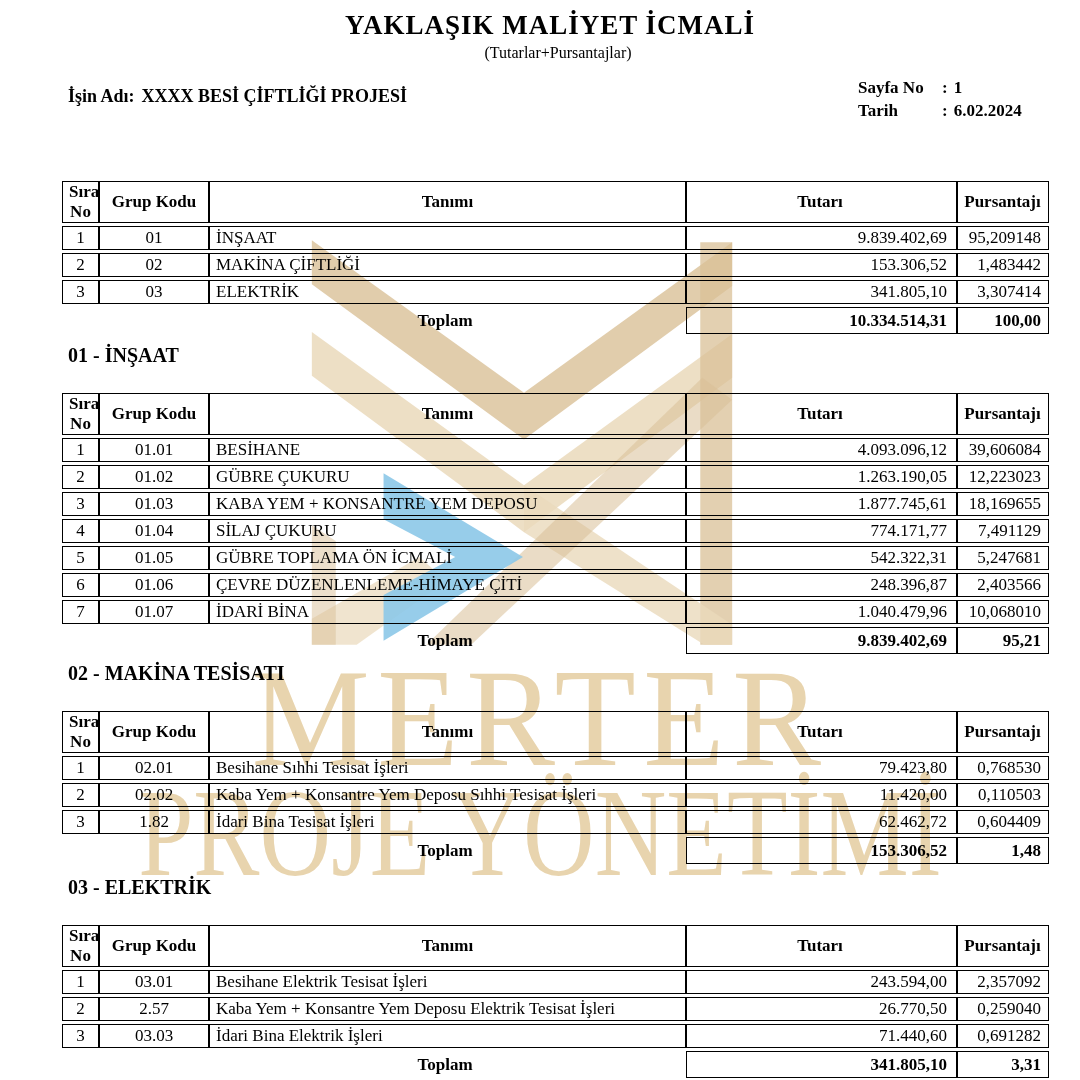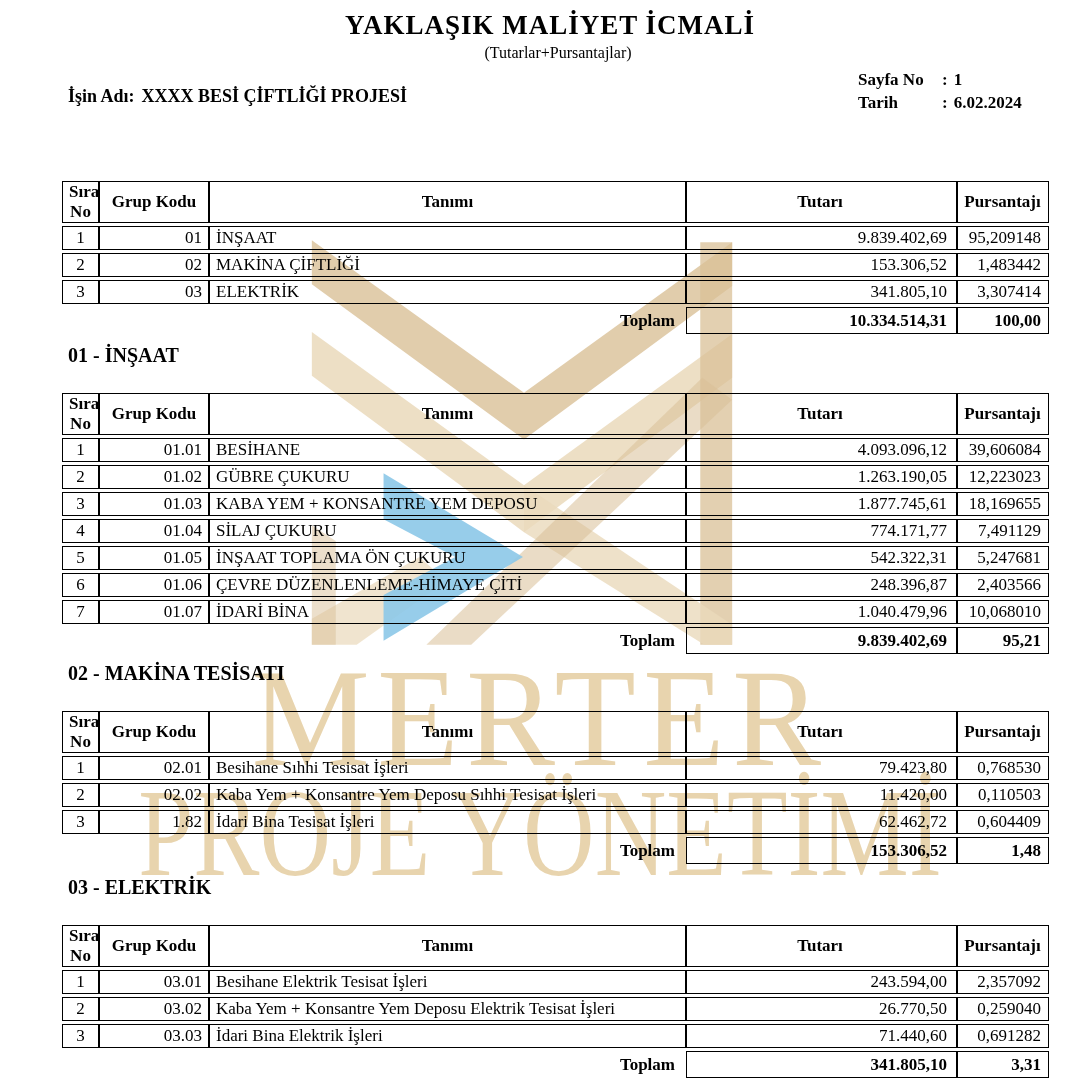--- a/index.html
+++ b/index.html
@@ -6,39 +6,39 @@
   .page{position:relative;width:1080px;height:1080px;background:#ffffff;overflow:hidden;
         font-family:"Liberation Serif",serif;color:#000;}
   .content{position:absolute;inset:0;z-index:2;}
 
   
   .title{position:absolute;top:10px;left:10px;width:100%;text-align:center;
          font-size:27px;font-weight:bold;letter-spacing:1px;}
   .subtitle{position:absolute;top:44px;left:18px;width:100%;text-align:center;font-size:16px;}
   .job{position:absolute;top:86px;left:68px;font-size:18px;font-weight:bold;}
   .job .job-value{margin-left:7px;}
-  .meta{position:absolute;top:68px;left:858px;font-size:17px;font-weight:bold;line-height:23px;}
+  .meta{position:absolute;top:76px;left:858px;font-size:17px;font-weight:bold;line-height:23px;}
   .meta-label{display:inline-block;width:84px;}
   .meta-colon{display:inline-block;margin-right:6px;}
 
   
   table.t{position:absolute;left:62px;width:960px;border-collapse:separate;border-spacing:0 3px;
           table-layout:fixed;font-size:17px;}
   table.t th,table.t td{box-sizing:border-box;border:1.5px solid #000;background:transparent;
           padding:0 6px;overflow:hidden;white-space:nowrap;}
   table.t th{height:42px;font-weight:bold;text-align:center;font-size:17px;line-height:1.15;
           white-space:normal;vertical-align:middle;}
   table.t td{height:24px;vertical-align:middle;}
   .c0{width:37px;text-align:center;}
-  .c1{width:110px;text-align:right;}
+  .c1{width:110px;text-align:center;}
   .c2{width:477px;text-align:left;margin-left:16px;}
   .c3{width:271px;text-align:right;padding-right:9px !important;}
   .c4{width:92px;text-align:right;padding-right:7px !important;margin-top:24px;}
   tr.total-row td{border:none;font-weight:bold;height:27px;}
-  tr.total-row td.c2{text-align:right;padding-right:11px !important;}
+  tr.total-row td.c2{text-align:center;padding-right:11px !important;}
   tr.total-row td.c3,tr.total-row td.c4{border:1.5px solid #000;}
   .t1{top:178px;} .t2{top:390px;} .t3{top:708px;} .t4{top:922px;}
   .section{position:absolute;left:68px;font-size:20px;font-weight:bold;}
   .s1{top:344px;} .s2{top:662px;} .s3{top:876px;}
 
   
   .watermark-logo{position:absolute;left:272px;top:228px;width:498px;height:424px;z-index:0;}
   .wm-text{position:absolute;left:0;width:100%;text-align:center;line-height:1;z-index:1;
            font-family:"Liberation Serif",serif;transform-origin:center;}
   .wm1{top:648px;font-size:140px;letter-spacing:8px;transform:scaleX(0.95);}
@@ -159,21 +159,21 @@
           <tr>
             <td class="c0">4</td>
             <td class="c1">01.04</td>
             <td class="c2">SİLAJ ÇUKURU</td>
             <td class="c3">774.171,77</td>
             <td class="c4">7,491129</td>
           </tr>
           <tr>
             <td class="c0">5</td>
             <td class="c1">01.05</td>
-            <td class="c2">İNŞAAT TOPLAMA ÖN ÇUKURU</td>
+            <td class="c2">GÜBRE TOPLAMA ÖN İCMALİ</td>
             <td class="c3">542.322,31</td>
             <td class="c4">5,247681</td>
           </tr>
           <tr>
             <td class="c0">6</td>
             <td class="c1">01.06</td>
             <td class="c2">ÇEVRE DÜZENLENLEME-HİMAYE ÇİTİ</td>
             <td class="c3">248.396,87</td>
             <td class="c4">2,403566</td>
           </tr>
@@ -251,21 +251,21 @@
         <tbody>
           <tr>
             <td class="c0">1</td>
             <td class="c1">03.01</td>
             <td class="c2">Besihane Elektrik Tesisat İşleri</td>
             <td class="c3">243.594,00</td>
             <td class="c4">2,357092</td>
           </tr>
           <tr>
             <td class="c0">2</td>
-            <td class="c1">03.02</td>
+            <td class="c1">2.57</td>
             <td class="c2">Kaba Yem + Konsantre Yem Deposu Elektrik Tesisat İşleri</td>
             <td class="c3">26.770,50</td>
             <td class="c4">0,259040</td>
           </tr>
           <tr>
             <td class="c0">3</td>
             <td class="c1">03.03</td>
             <td class="c2">İdari Bina Elektrik İşleri</td>
             <td class="c3">71.440,60</td>
             <td class="c4">0,691282</td>

